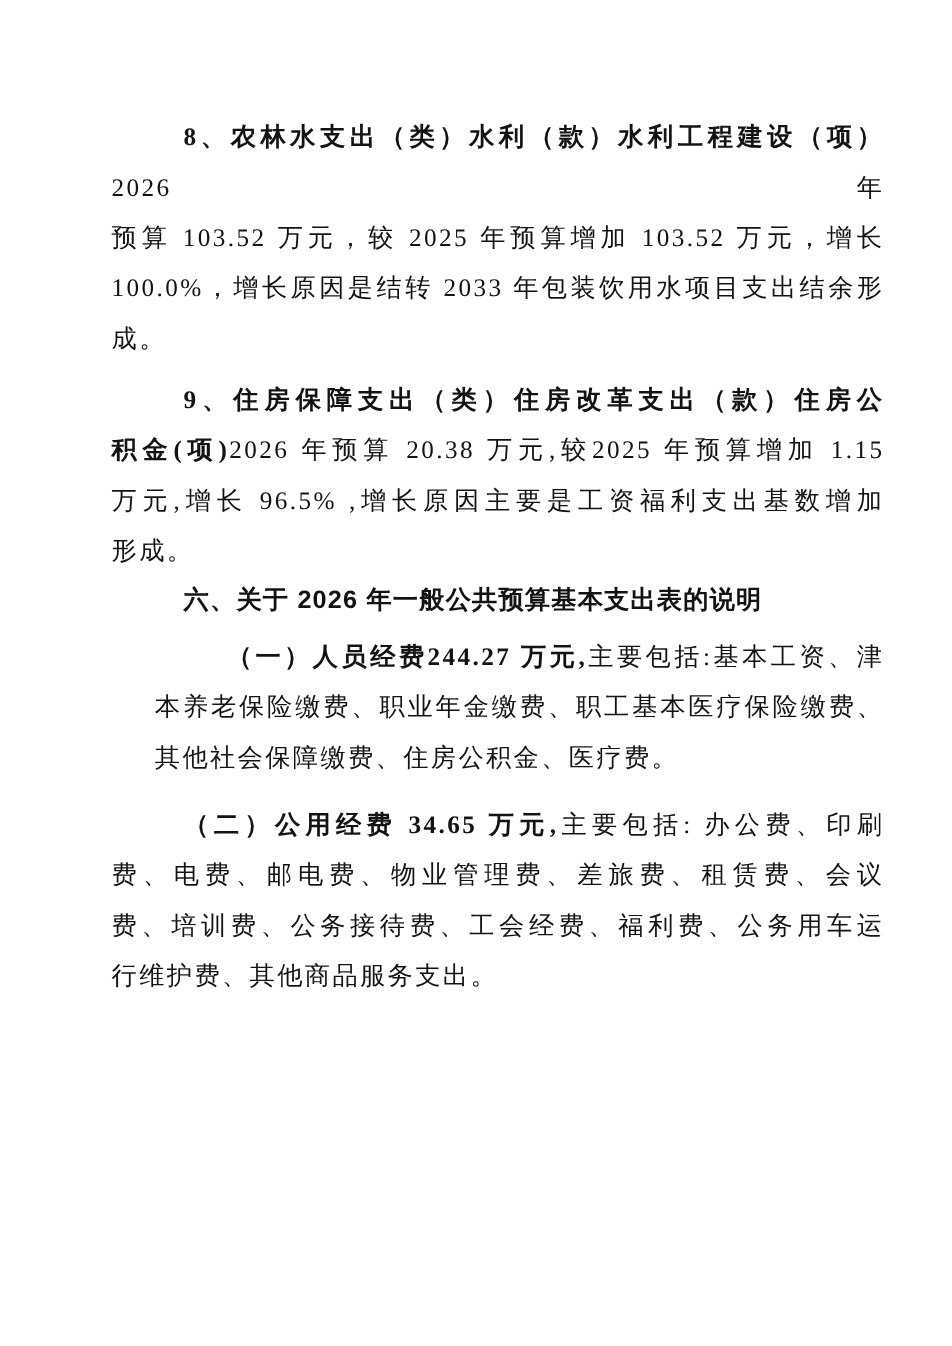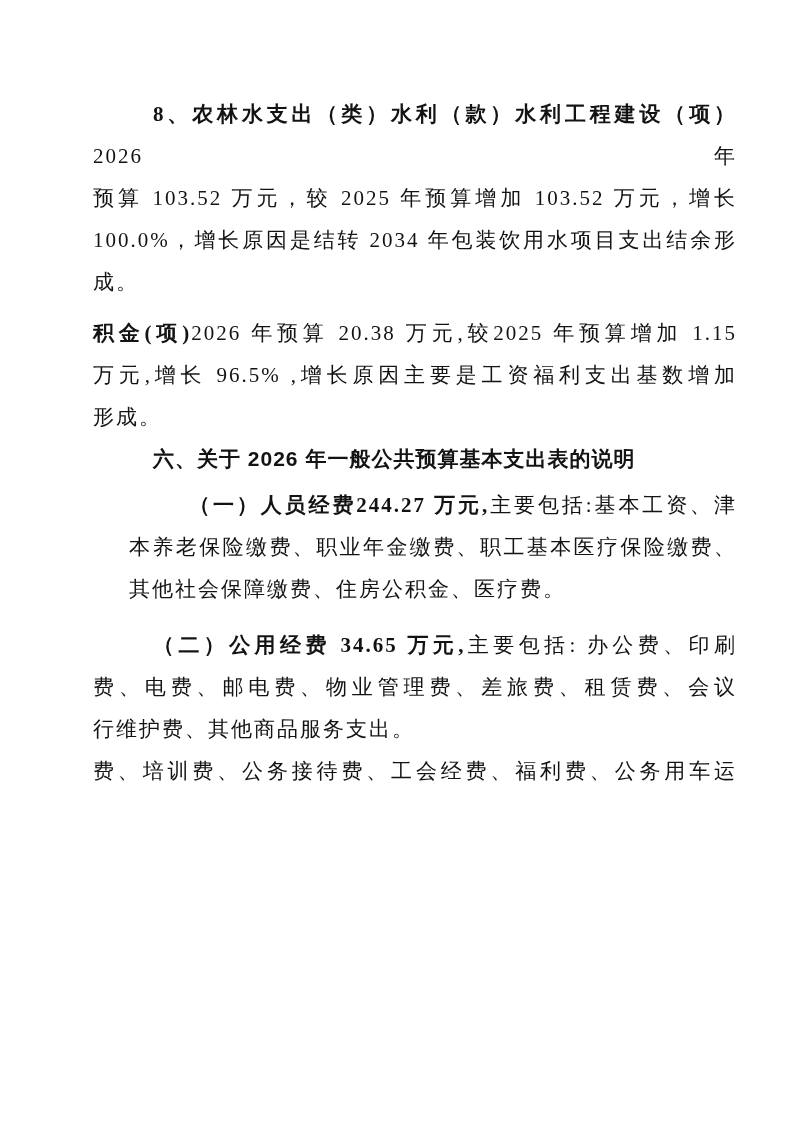--- a/index.html
+++ b/index.html
@@ -50,37 +50,38 @@
   }
 </style>
 </head>
 <body>
 
 <div class="page">
   <div class="content">
       <div class="block paragraph">
         <div class="line just indent"><span class="b">8、农林水支出（类）水利（款）水利工程建设（项）</span><span class="r">2026 年</span></div>
         <div class="line just"><span class="r">预算 103.52 万元，较 2025 年预算增加 103.52 万元，增长</span></div>
-        <div class="line just"><span class="r">100.0%，增长原因是结转 2034 年包装饮用水项目支出结余形</span></div>
+        <div class="line just"><span class="r">100.0%，增长原因是结转 2033 年包装饮用水项目支出结余形</span></div>
         <div class="line"><span class="r">成。</span></div>
       </div>
       <div class="block paragraph" style="margin-top: 9px;">
+        <div class="line just indent"><span class="b">9、住房保障支出（类）住房改革支出（款）住房公</span></div>
         <div class="line just"><span class="b">积金(项)</span><span class="r">2026 年预算 20.38 万元,较2025 年预算增加 1.15</span></div>
         <div class="line just"><span class="r">万元,增长 96.5% ,增长原因主要是工资福利支出基数增加</span></div>
         <div class="line"><span class="r">形成。</span></div>
       </div>
       <div class="block heading">
         <div class="line indent"><span class="b">六、关于 2026 年一般公共预算基本支出表的说明</span></div>
       </div>
       <div class="block paragraph" style="margin-top: 4px; margin-left: 36px;">
         <div class="line just indent"><span class="b">（一）人员经费244.27 万元,</span><span class="r">主要包括:基本工资、津</span></div>
         <div class="line just"><span class="r">本养老保险缴费、职业年金缴费、职工基本医疗保险缴费、</span></div>
         <div class="line"><span class="r">其他社会保障缴费、住房公积金、医疗费。</span></div>
       </div>
       <div class="block paragraph" style="margin-top: 14px;">
         <div class="line just indent"><span class="b">（二）公用经费 34.65 万元,</span><span class="r">主要包括: 办公费、印刷</span></div>
         <div class="line just"><span class="r">费、电费、邮电费、物业管理费、差旅费、租赁费、会议</span></div>
+        <div class="line just"><span class="r">费、培训费、公务接待费、工会经费、福利费、公务用车运</span></div>
         <div class="line"><span class="r">行维护费、其他商品服务支出。</span></div>
-        <div class="line just"><span class="r">费、培训费、公务接待费、工会经费、福利费、公务用车运</span></div>
       </div>
     </div>
   <div class="page-number">11</div>
 </div>
 
 </body></html>

